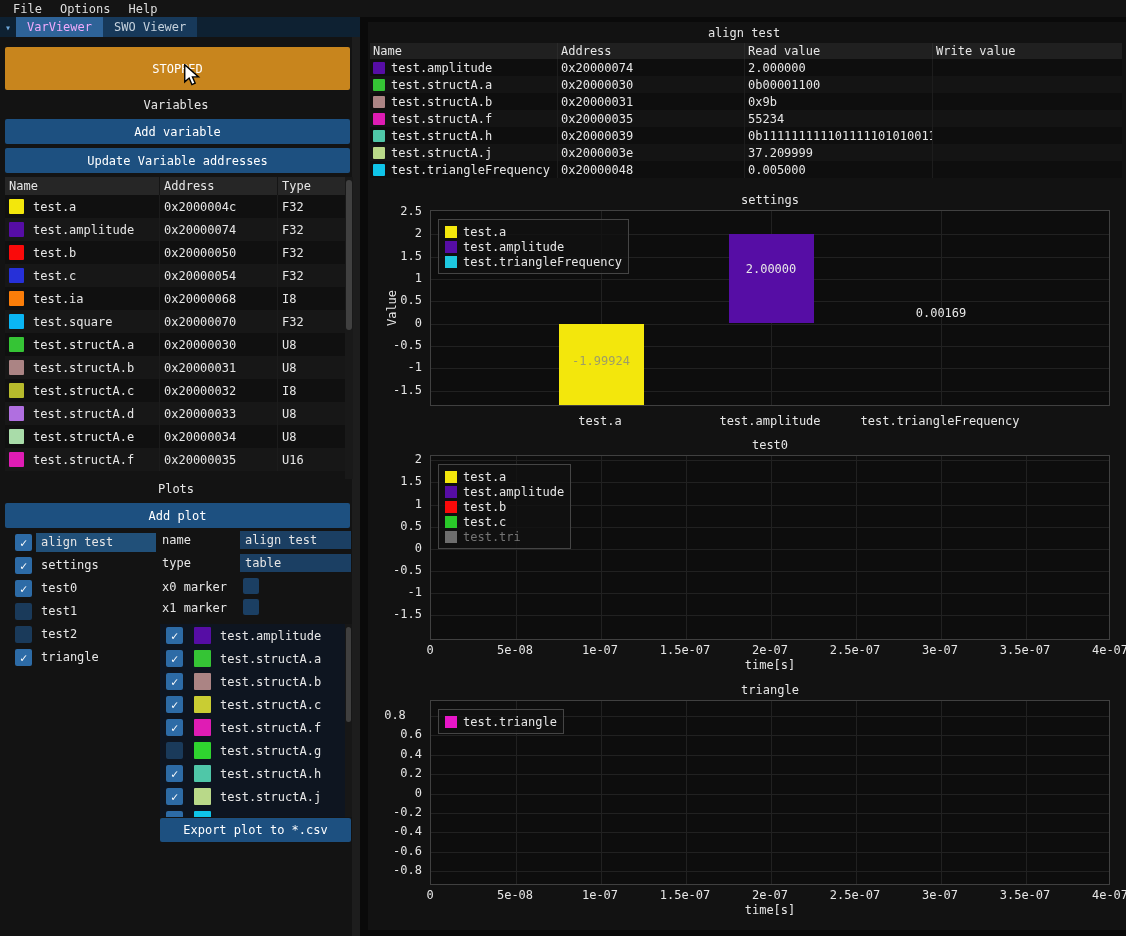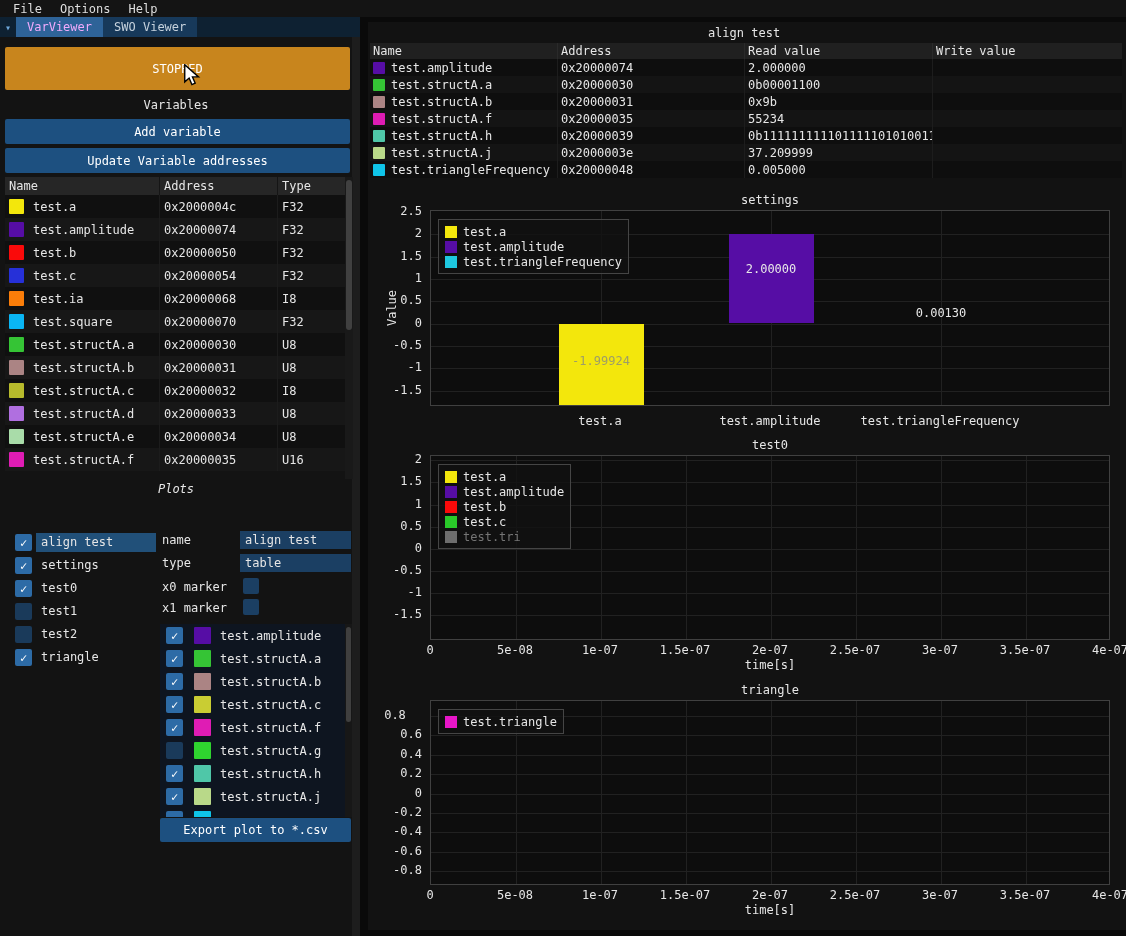--- a/index.html
+++ b/index.html
@@ -227,21 +227,22 @@
             <div class="vt-label">test.structA.f</div>
           </div>
           <div class="vt-c w1">0x20000035</div>
           <div class="vt-c w2">U16</div>
         </div>
       </div>
     <div class="vscroll">
       <div class="thumb"></div>
     </div>
 
-    <div class="section-label" style="top:445px;font-style:italic;">Plots</div>
+    <div class="section-label" style="top:445px;">Plots</div>
+    <button class="blue-btn add-plot">Add plot</button>
 
     <div class="plot-list" id="plot-list">
         <div class="pl-item">
           <div class="checkbox checked">
             <div class="check-glyph">✓</div>
           </div>
           <div class="pl-label sel">align test</div>
         </div>
         <div class="pl-item">
           <div class="checkbox checked">
@@ -435,21 +436,21 @@
           <div class="grid-h" style="top: 134.8px;"></div>
           <div class="grid-h" style="top: 157.2px;"></div>
           <div class="grid-h" style="top: 179.5px;"></div>
           <div class="grid-v" style="left: 170px;"></div>
           <div class="bar" style="left: 128px; top: 112.5px; width: 85px; height: 83.5px; background: rgb(243, 231, 12);"></div>
           <div class="bar-label" style="left: 120px; top: 142.5px; color: rgb(157, 157, 104);">-1.99924</div>
           <div class="grid-v" style="left: 340px;"></div>
           <div class="bar" style="left: 298px; top: 23.2px; width: 85px; height: 89.3px; background: rgb(86, 13, 165);"></div>
           <div class="bar-label" style="left: 290px; top: 51.2px; color: rgb(232, 232, 232);">2.00000</div>
           <div class="grid-v" style="left: 510px;"></div>
-          <div class="bar-label" style="left: 460px; top: 94.5px; color: rgb(232, 232, 232);">0.00130</div>
+          <div class="bar-label" style="left: 460px; top: 94.5px; color: rgb(232, 232, 232);">0.00169</div>
           <div class="legend">
             <div class="legend-row">
               <div class="legend-swatch" style="background: rgb(243, 231, 12);"></div>
               <div class="legend-text">test.a</div>
             </div>
             <div class="legend-row">
               <div class="legend-swatch" style="background: rgb(86, 13, 165);"></div>
               <div class="legend-text">test.amplitude</div>
             </div>
             <div class="legend-row">

